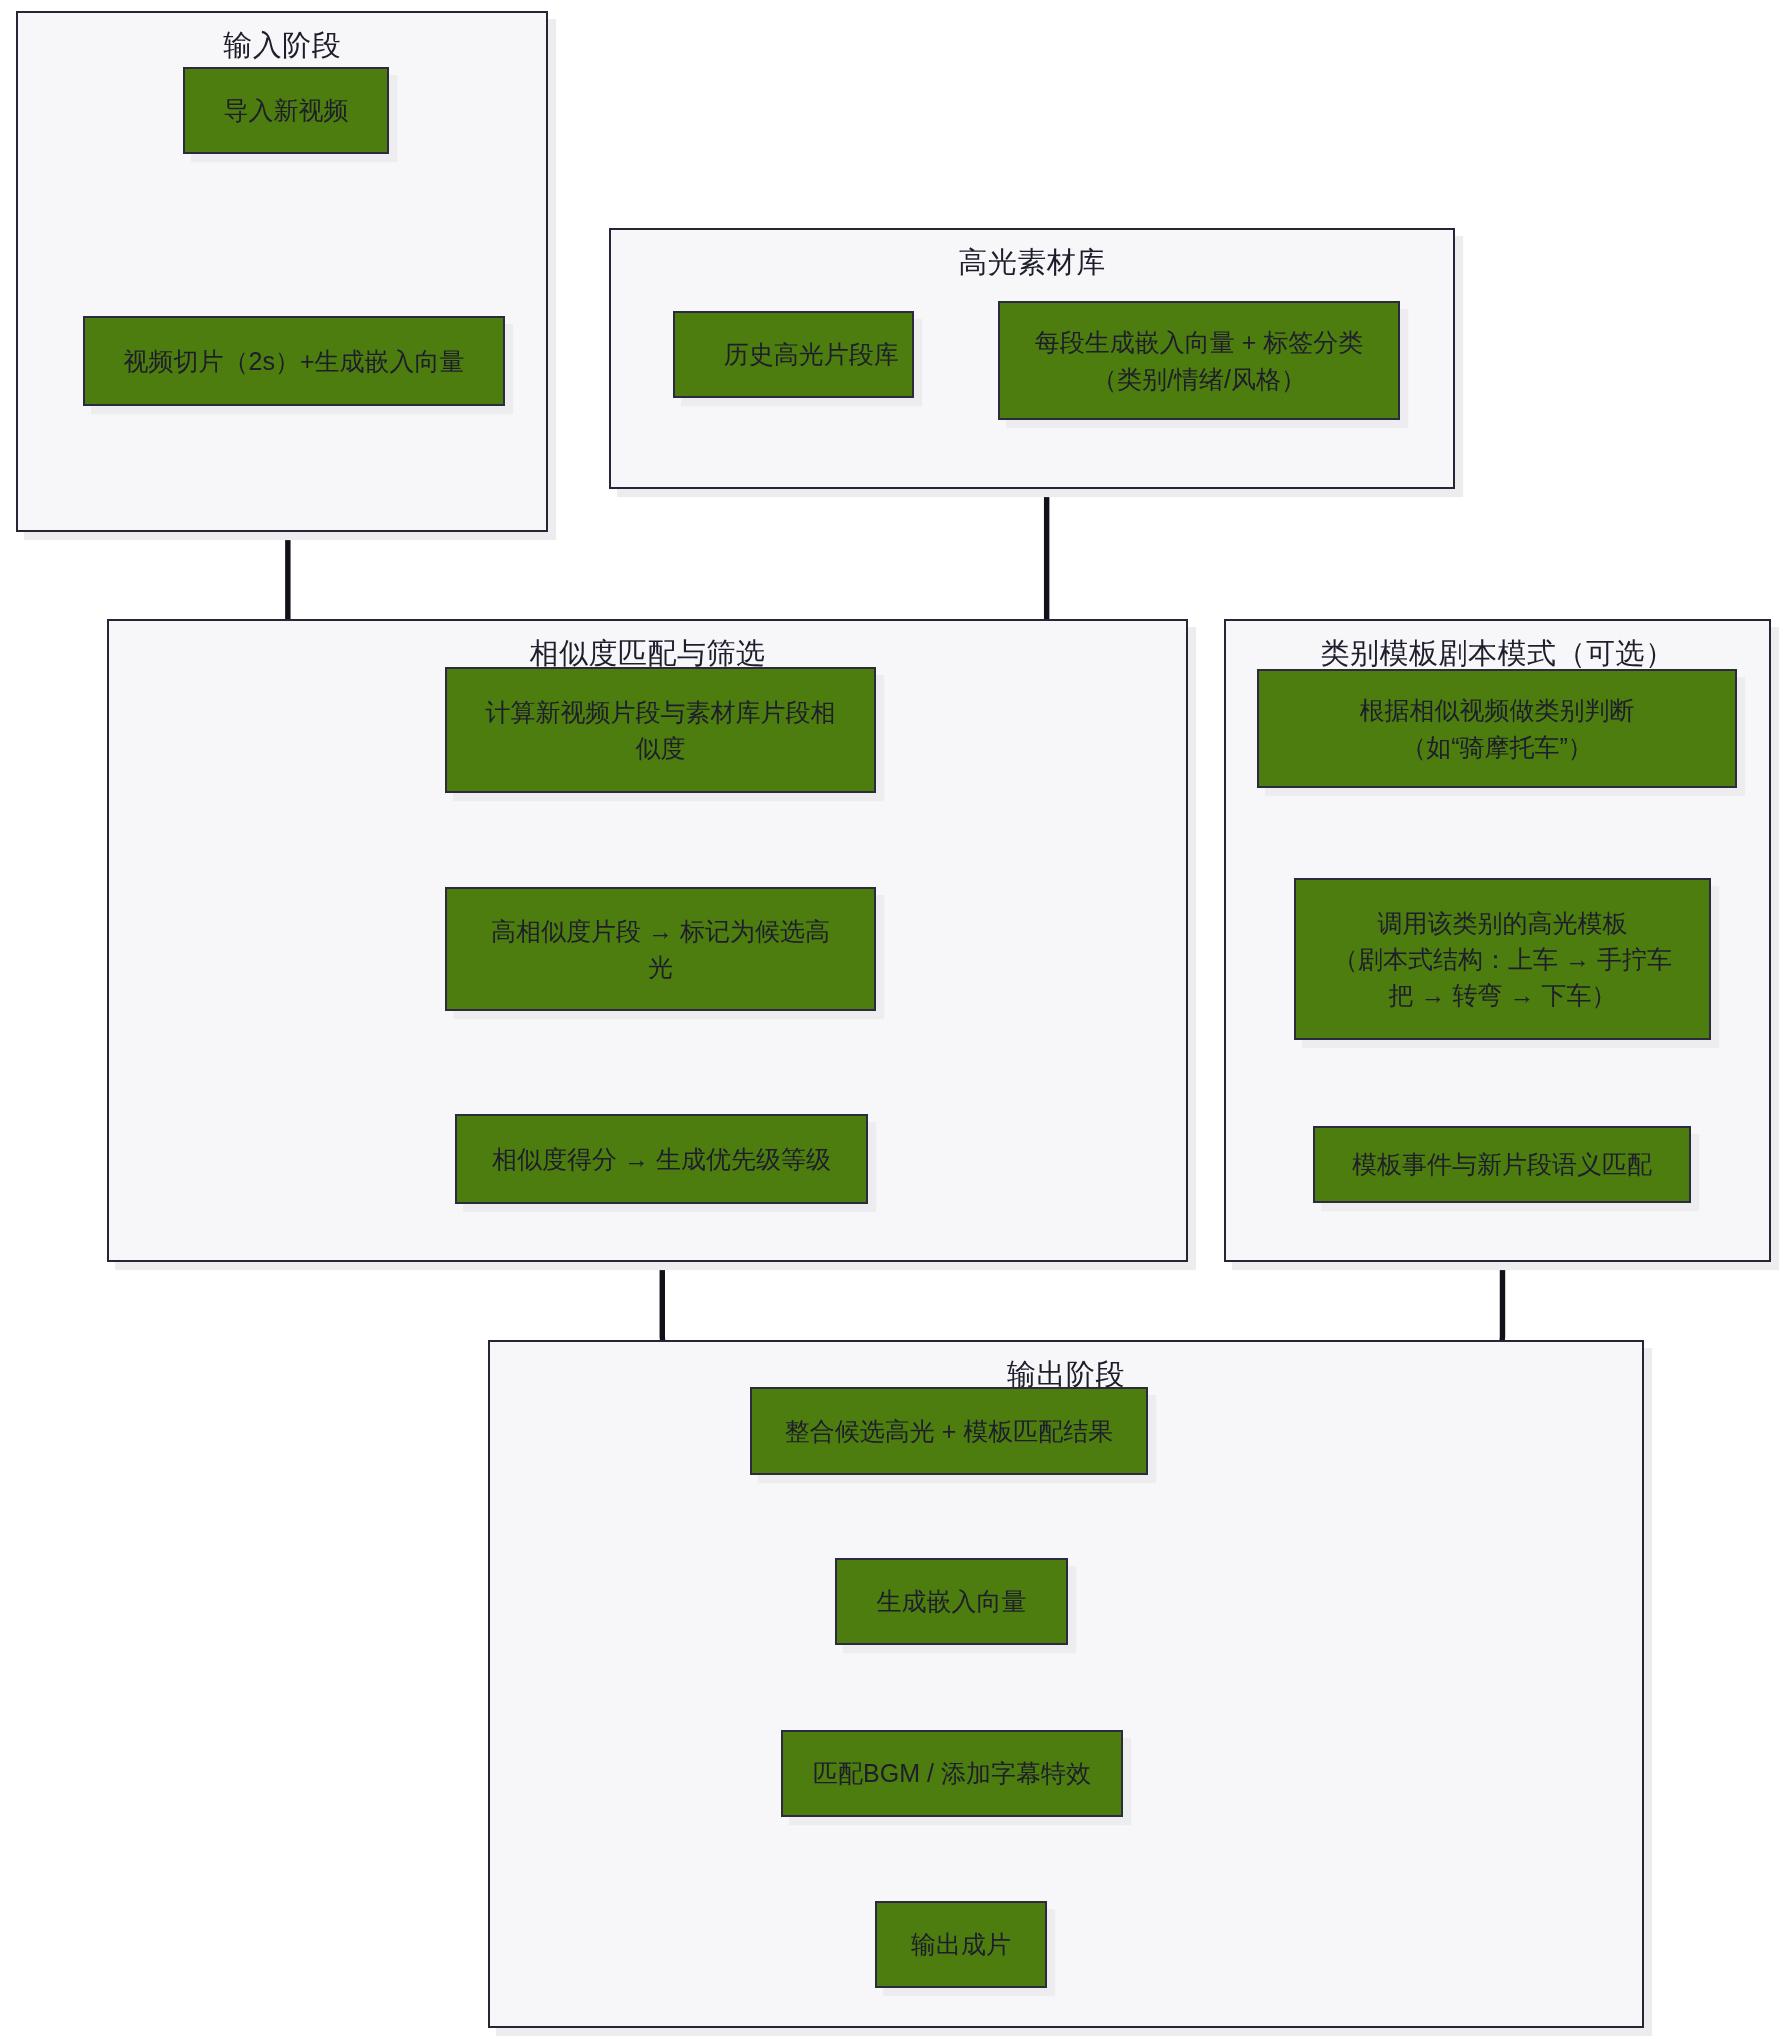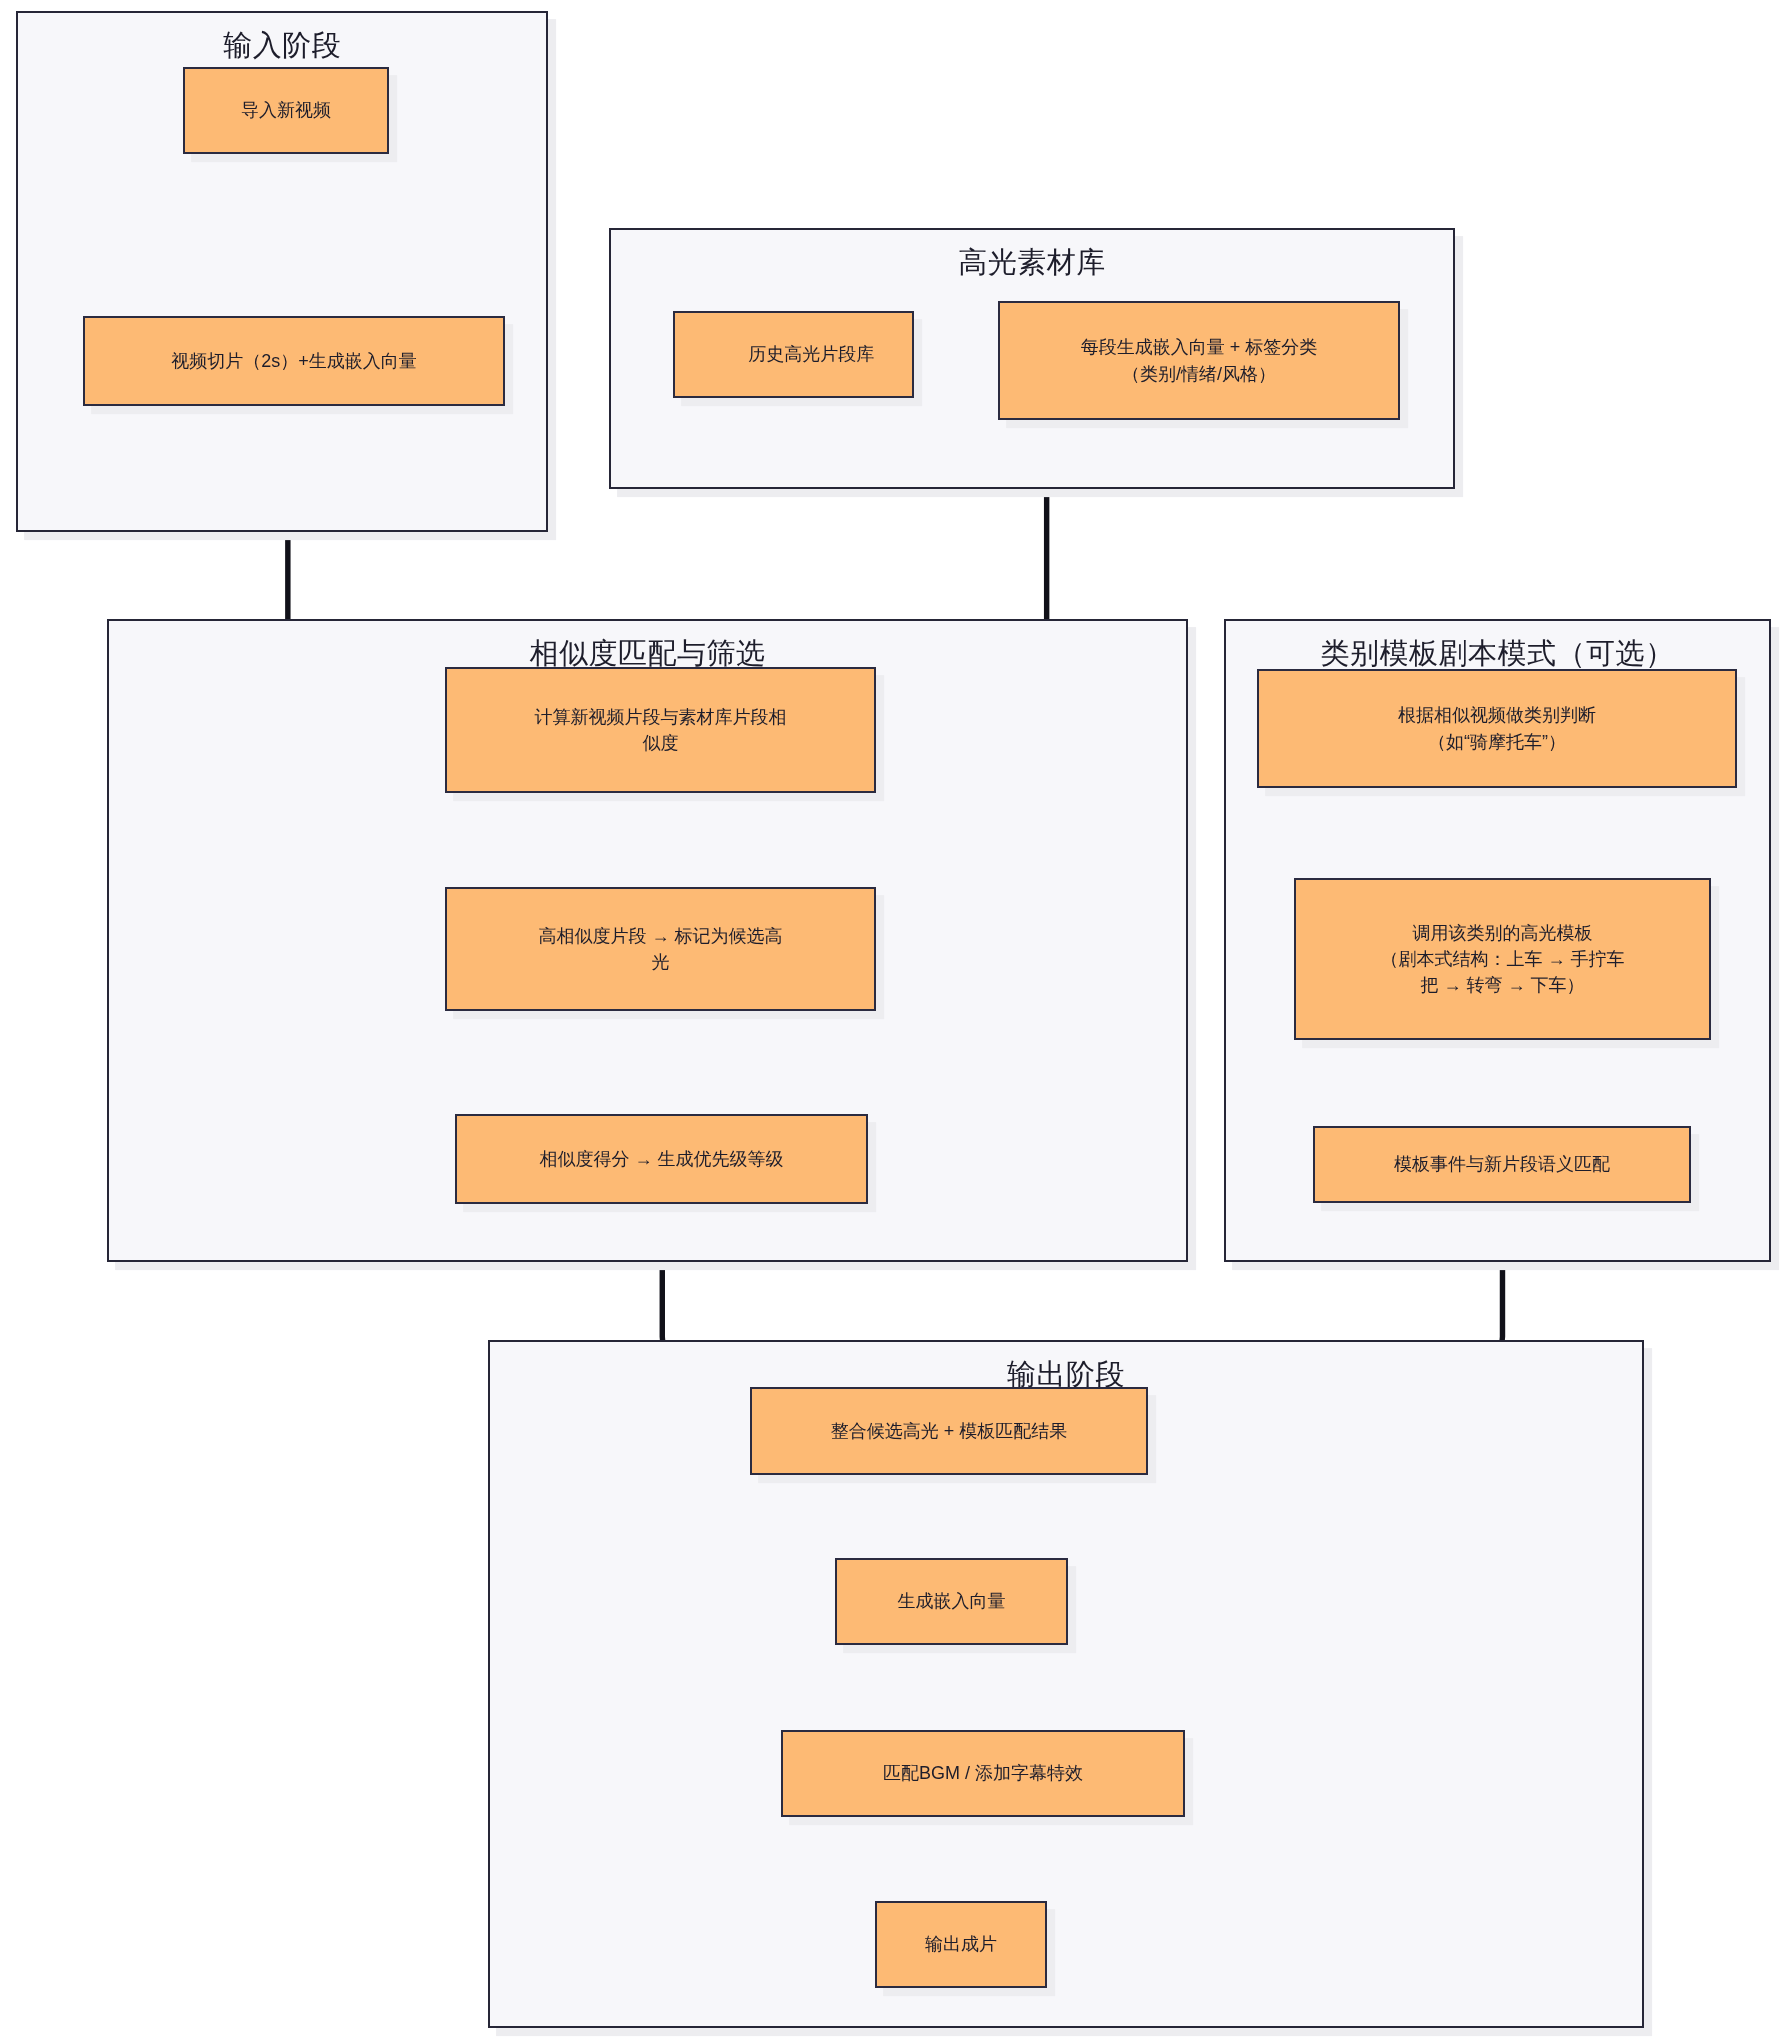--- a/index.html
+++ b/index.html
@@ -39,28 +39,28 @@
     top: 12.7px;
     text-align: center;
     font-size: 29px;
     color: #1d1d2b;
     letter-spacing: 0.5px;
     white-space: nowrap;
   }
   .node {
     position: absolute;
     box-sizing: border-box;
-    background: #fdba74;
+    background: #4d7c0f;
     border: 2.7px solid #2b2b40;
     box-shadow: 8.1px 8.1px 0 0 #ededf0;
     display: flex;
     align-items: center;
     justify-content: center;
     text-align: center;
-    font-size: 18px;
+    font-size: 25px;
     line-height: 1.45;
     color: #1d1d2b;
     padding: 5.4px 12.7px;
     z-index: 3;
     white-space: pre-line;
   }
 </style>
 </head>
 <body>
 
@@ -143,18 +143,18 @@
   <div class="node" style="left:1294px; top:878px; width:417px; height:162px;">调用该类别的高光模板
 （剧本式结构：上车 → 手拧车
 把 → 转弯 → 下车）</div>
 
   <div class="node" style="left:1313px; top:1126px; width:378px; height:77px;">模板事件与新片段语义匹配</div>
 
   <div class="node" style="left:750px; top:1387px; width:398px; height:88px;">整合候选高光 + 模板匹配结果</div>
 
   <div class="node" style="left:835px; top:1558px; width:233px; height:87px;">生成嵌入向量</div>
 
-  <div class="node" style="left:781px; top:1730px; width:404px; height:87px;">匹配BGM / 添加字幕特效</div>
+  <div class="node" style="left:781px; top:1730px; width:342px; height:87px;">匹配BGM / 添加字幕特效</div>
 
   <div class="node" style="left:875px; top:1901px; width:172px; height:87px;">输出成片</div>
 
 </div>
 
 
 </body></html>

